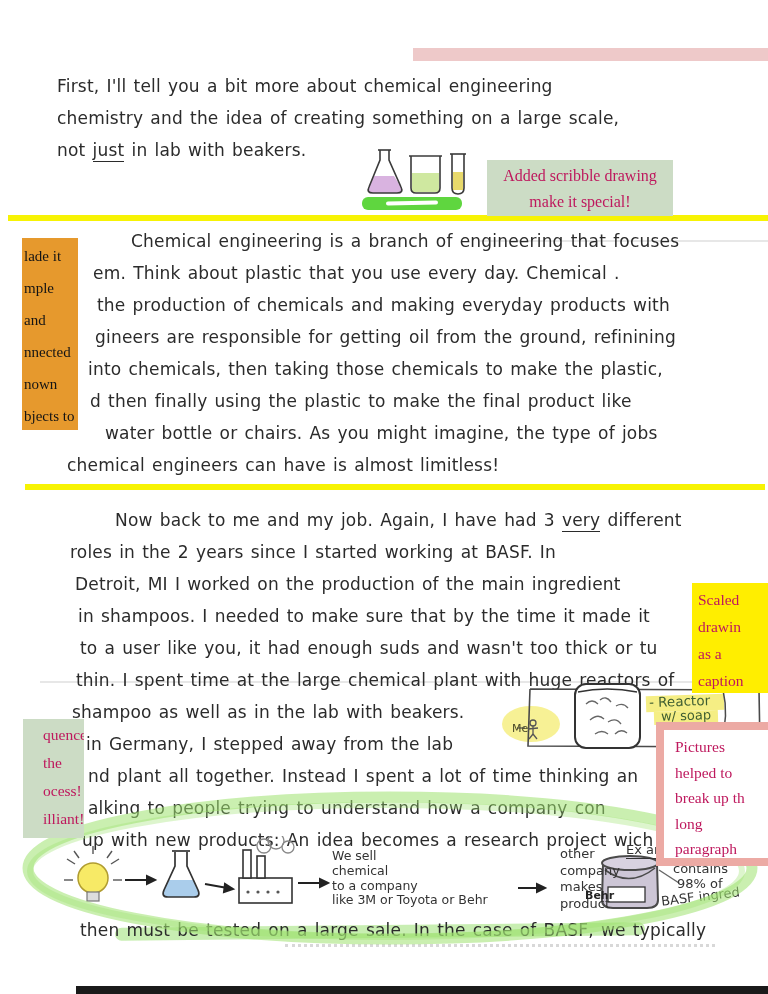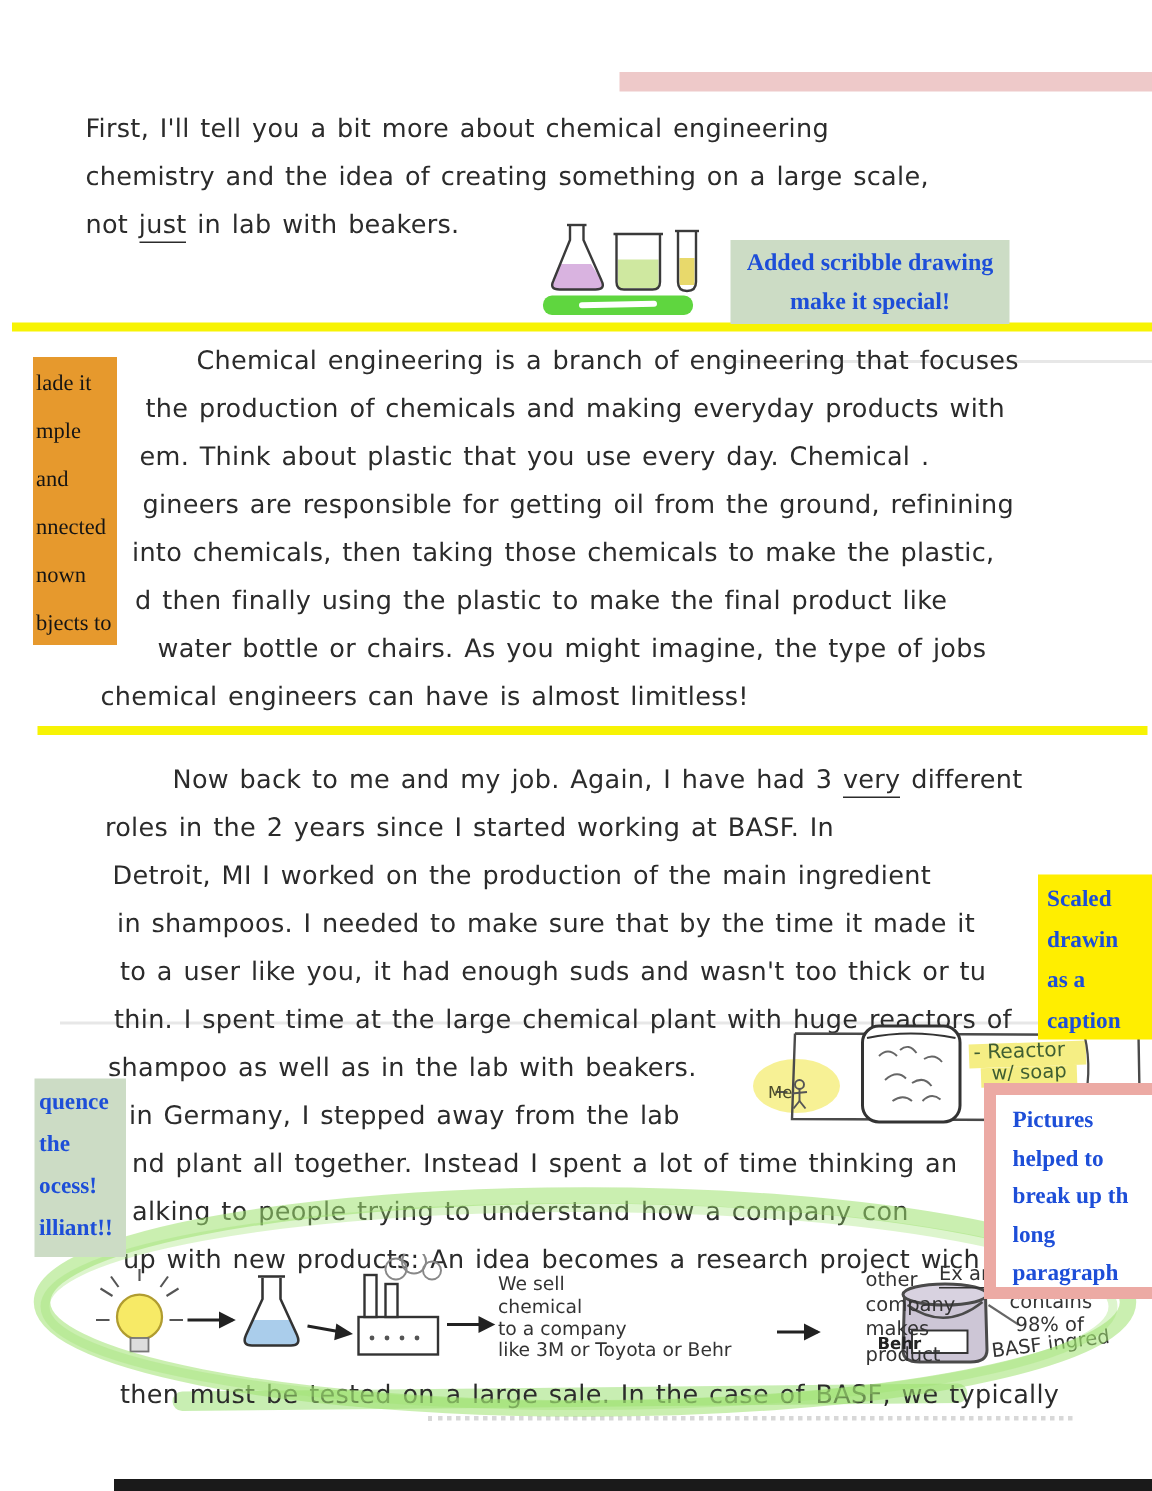--- a/index.html
+++ b/index.html
@@ -6,21 +6,21 @@
   #page{position:relative;width:768px;height:994px;background:#ffffff;overflow:hidden;
         font-family:"DejaVu Sans",sans-serif;}
   .abs{position:absolute;}
   
   .hw{position:absolute;z-index:1;color:#2b2b2b;font-size:17px;letter-spacing:.2px;word-spacing:1.5px;white-space:nowrap;}
   .hl{height:32px;}
   .ul{border-bottom:1.6px solid #2b2b2b;padding-bottom:1px;}
   .hw-small{position:absolute;z-index:3;color:#333;font-size:12.5px;line-height:14.8px;white-space:nowrap;}
   
   .note{position:absolute;z-index:5;font-family:"Liberation Serif",serif;}
-  .red-txt{color:#1d4ed8;font-weight:700;}
+  .red-txt{color:#be185d;font-weight:400;}
   .rule{position:absolute;z-index:0;height:2px;background:#e7e7e7;}
   .ylw-line{position:absolute;z-index:1;height:6px;background:#f7f304;}
   .doodle{position:absolute;z-index:2;}
   svg{display:block;}
 </style>
 </head>
 <body>
 
 <div id="page">
 
@@ -63,22 +63,22 @@
 
   <div class="note red-txt" style="left:487px;top:160px;width:186px;height:56px;background:#ccdcc5;font-size:16px;line-height:26px;text-align:center;padding-top:3px;box-sizing:border-box;">
     <div>Added scribble drawing</div>
     <div>make it special!</div>
   </div>
 
   <div class="ylw-line" style="left:8px;top:215px;width:760px;"></div>
 
   <div class="hw" style="left:93px;top:226px;line-height:30.5px;">
     <div class="hl" style="margin-left:38px;">Chemical engineering is a branch of engineering that focuses</div>
+    <div class="hl" style="margin-left:0px;">em. Think about plastic that you use every day. Chemical .</div>
     <div class="hl" style="margin-left:4px;">the production of chemicals and making everyday products with</div>
-    <div class="hl" style="margin-left:0px;">em. Think about plastic that you use every day. Chemical .</div>
     <div class="hl" style="margin-left:2px;">gineers are responsible for getting oil from the ground, refinining</div>
     <div class="hl" style="margin-left:-5px;">into chemicals, then taking those chemicals to make the plastic,</div>
     <div class="hl" style="margin-left:-3px;">d then finally using the plastic to make the final product like</div>
     <div class="hl" style="margin-left:12px;">water bottle or chairs. As you might imagine, the type of jobs</div>
     <div class="hl" style="margin-left:-26px;">chemical engineers can have is almost limitless!</div>
   </div>
 
   <div class="note" style="left:22px;top:238px;width:56px;height:192px;background:#e6992d;color:#141414;font-size:15px;line-height:32px;padding:2px 0 0 2px;box-sizing:border-box;overflow:hidden;">
     <div>lade it</div>
     <div>mple and</div>
@@ -132,21 +132,21 @@
       </g>
       <rect x="146" y="19" width="78" height="16" fill="#f5ee84" transform="rotate(-2 185 27)"></rect>
       <rect x="154" y="35" width="64" height="13" fill="#f5ee84" transform="rotate(-2 186 41)"></rect>
       <path d="M223,14 Q229,40 221,66" fill="none" stroke="#4a4a4a" stroke-width="1.5"></path>
     </svg>
   </div>
   <div class="hw-small" style="left:512px;top:722px;font-size:11px;color:#4a4a2a;z-index:3;">Me</div>
   <div class="hw-small" style="left:649px;top:694px;font-size:13.5px;color:#3f5e32;z-index:3;transform:rotate(-2deg);">- Reactor</div>
   <div class="hw-small" style="left:661px;top:709px;font-size:13px;color:#3f5e32;z-index:3;transform:rotate(-2deg);">w/ soap</div>
 
-  <div class="note red-txt" style="left:23px;top:719px;width:61px;height:119px;background:#ccdcc5;font-size:15.5px;line-height:28px;padding:2px 0 0 3px;box-sizing:border-box;overflow:hidden;">
+  <div class="note red-txt" style="left:23px;top:719px;width:61px;height:119px;background:#ccdcc5;font-size:15.5px;line-height:28px;padding:2px 0 0 20px;box-sizing:border-box;overflow:hidden;">
     <div>quence</div>
     <div>the</div>
     <div>ocess!</div>
     <div>illiant!!</div>
   </div>
 
   <div class="abs" style="left:115px;top:925px;width:530px;height:13px;background:#abe589;opacity:.65;border-radius:7px;transform:rotate(-.6deg);z-index:0;"></div>
 
   <div class="doodle" style="left:45px;top:836px;">
     <svg width="723" height="118" viewBox="0 0 723 118">
@@ -209,21 +209,21 @@
       <line x1="614" y1="34" x2="634" y2="47" stroke="#666666" stroke-width="1.4"></line>
     </svg>
   </div>
 
   <div class="hw-small" style="left:332px;top:849px;">
     <div>We sell</div>
     <div>chemical</div>
     <div>to a company</div>
     <div>like 3M or Toyota or Behr</div>
   </div>
-  <div class="hw-small" style="left:577px;top:846px;font-size:13px;line-height:16.5px;">
+  <div class="hw-small" style="left:560px;top:846px;font-size:13px;line-height:16.5px;">
     <div>other</div>
     <div>company</div>
     <div>makes</div>
     <div>product</div>
   </div>
   <div class="hw-small" style="left:585px;top:889px;font-size:11px;font-weight:700;color:#222;z-index:3;">Behr</div>
   <div class="hw-small" style="left:626px;top:843px;font-size:13px;border-bottom:1.4px solid #333;z-index:3;">Ex an</div>
   <div class="hw-small" style="left:673px;top:862px;font-size:13px;">contains</div>
   <div class="hw-small" style="left:677px;top:877px;font-size:13px;">98% of</div>
   <div class="hw-small" style="left:661px;top:890px;font-size:13px;transform:rotate(-7deg);">BASF ingred</div>

